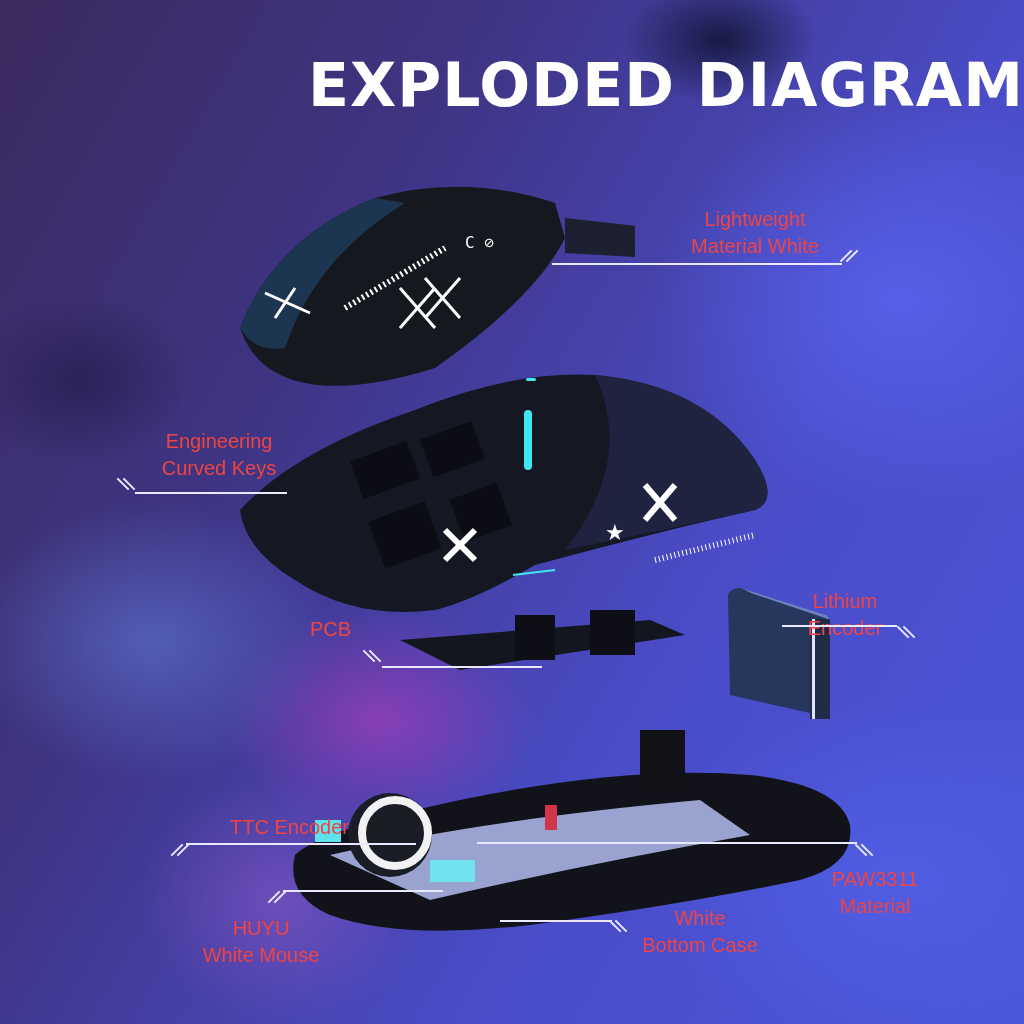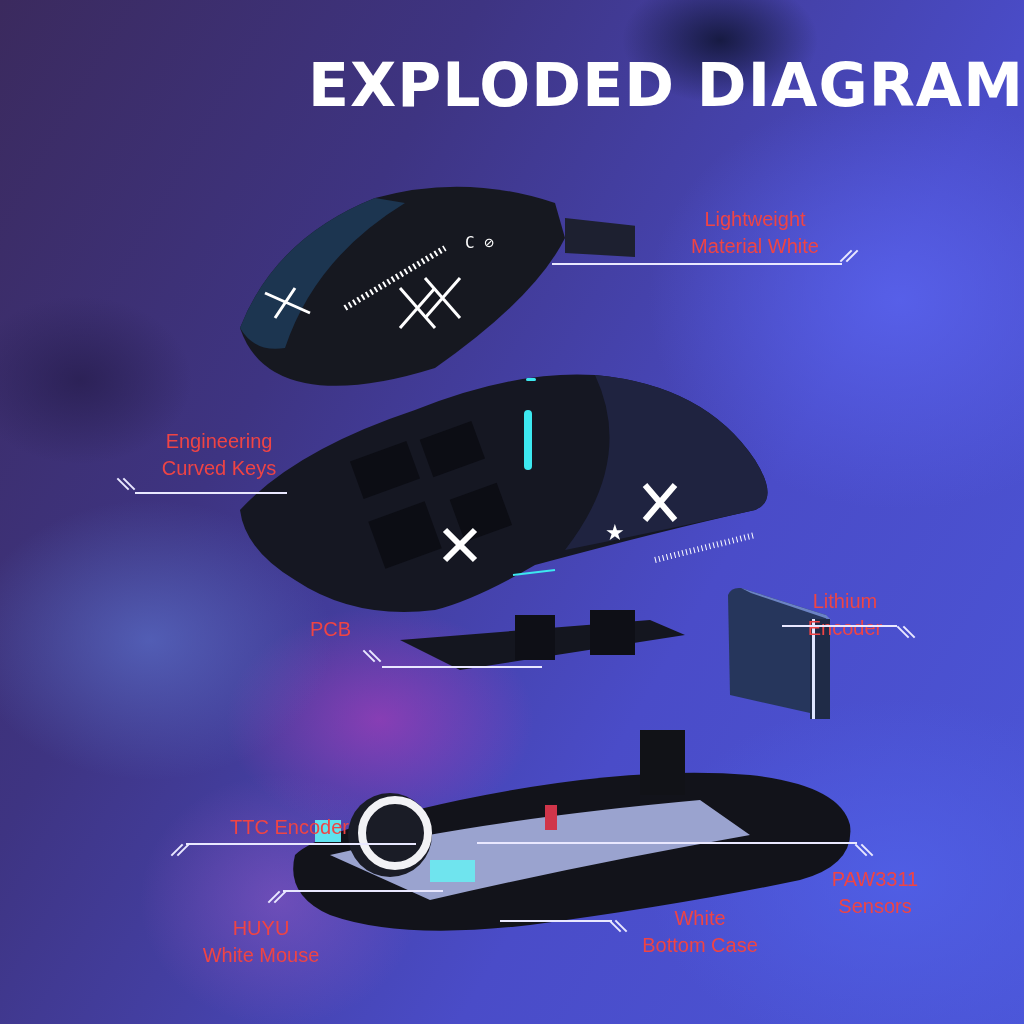--- a/index.html
+++ b/index.html
@@ -131,21 +131,21 @@
 </div>
 <div class="line" style="left:186px;top:843px;width:230px;"></div>
 <div class="tick" style="left:176px;top:842px;transform:rotate(45deg);"></div>
 <div class="tick" style="left:182px;top:842px;transform:rotate(45deg);"></div>
 
 <div class="line" style="left:477px;top:842px;width:380px;"></div>
 <div class="tick" style="left:860px;top:842px;transform:rotate(-45deg);"></div>
 <div class="tick" style="left:866px;top:842px;transform:rotate(-45deg);"></div>
 <div class="label" style="left:820px;top:866px;width:110px;">
   <div>PAW3311</div>
-  <div>Sensors</div>
+  <div>Material</div>
 </div>
 
 <div class="line" style="left:283px;top:890px;width:160px;"></div>
 <div class="tick" style="left:273px;top:889px;transform:rotate(45deg);"></div>
 <div class="tick" style="left:279px;top:889px;transform:rotate(45deg);"></div>
 <div class="label" style="left:196px;top:915px;width:130px;">
   <div>HUYU</div>
   <div>White Mouse</div>
 </div>
 

